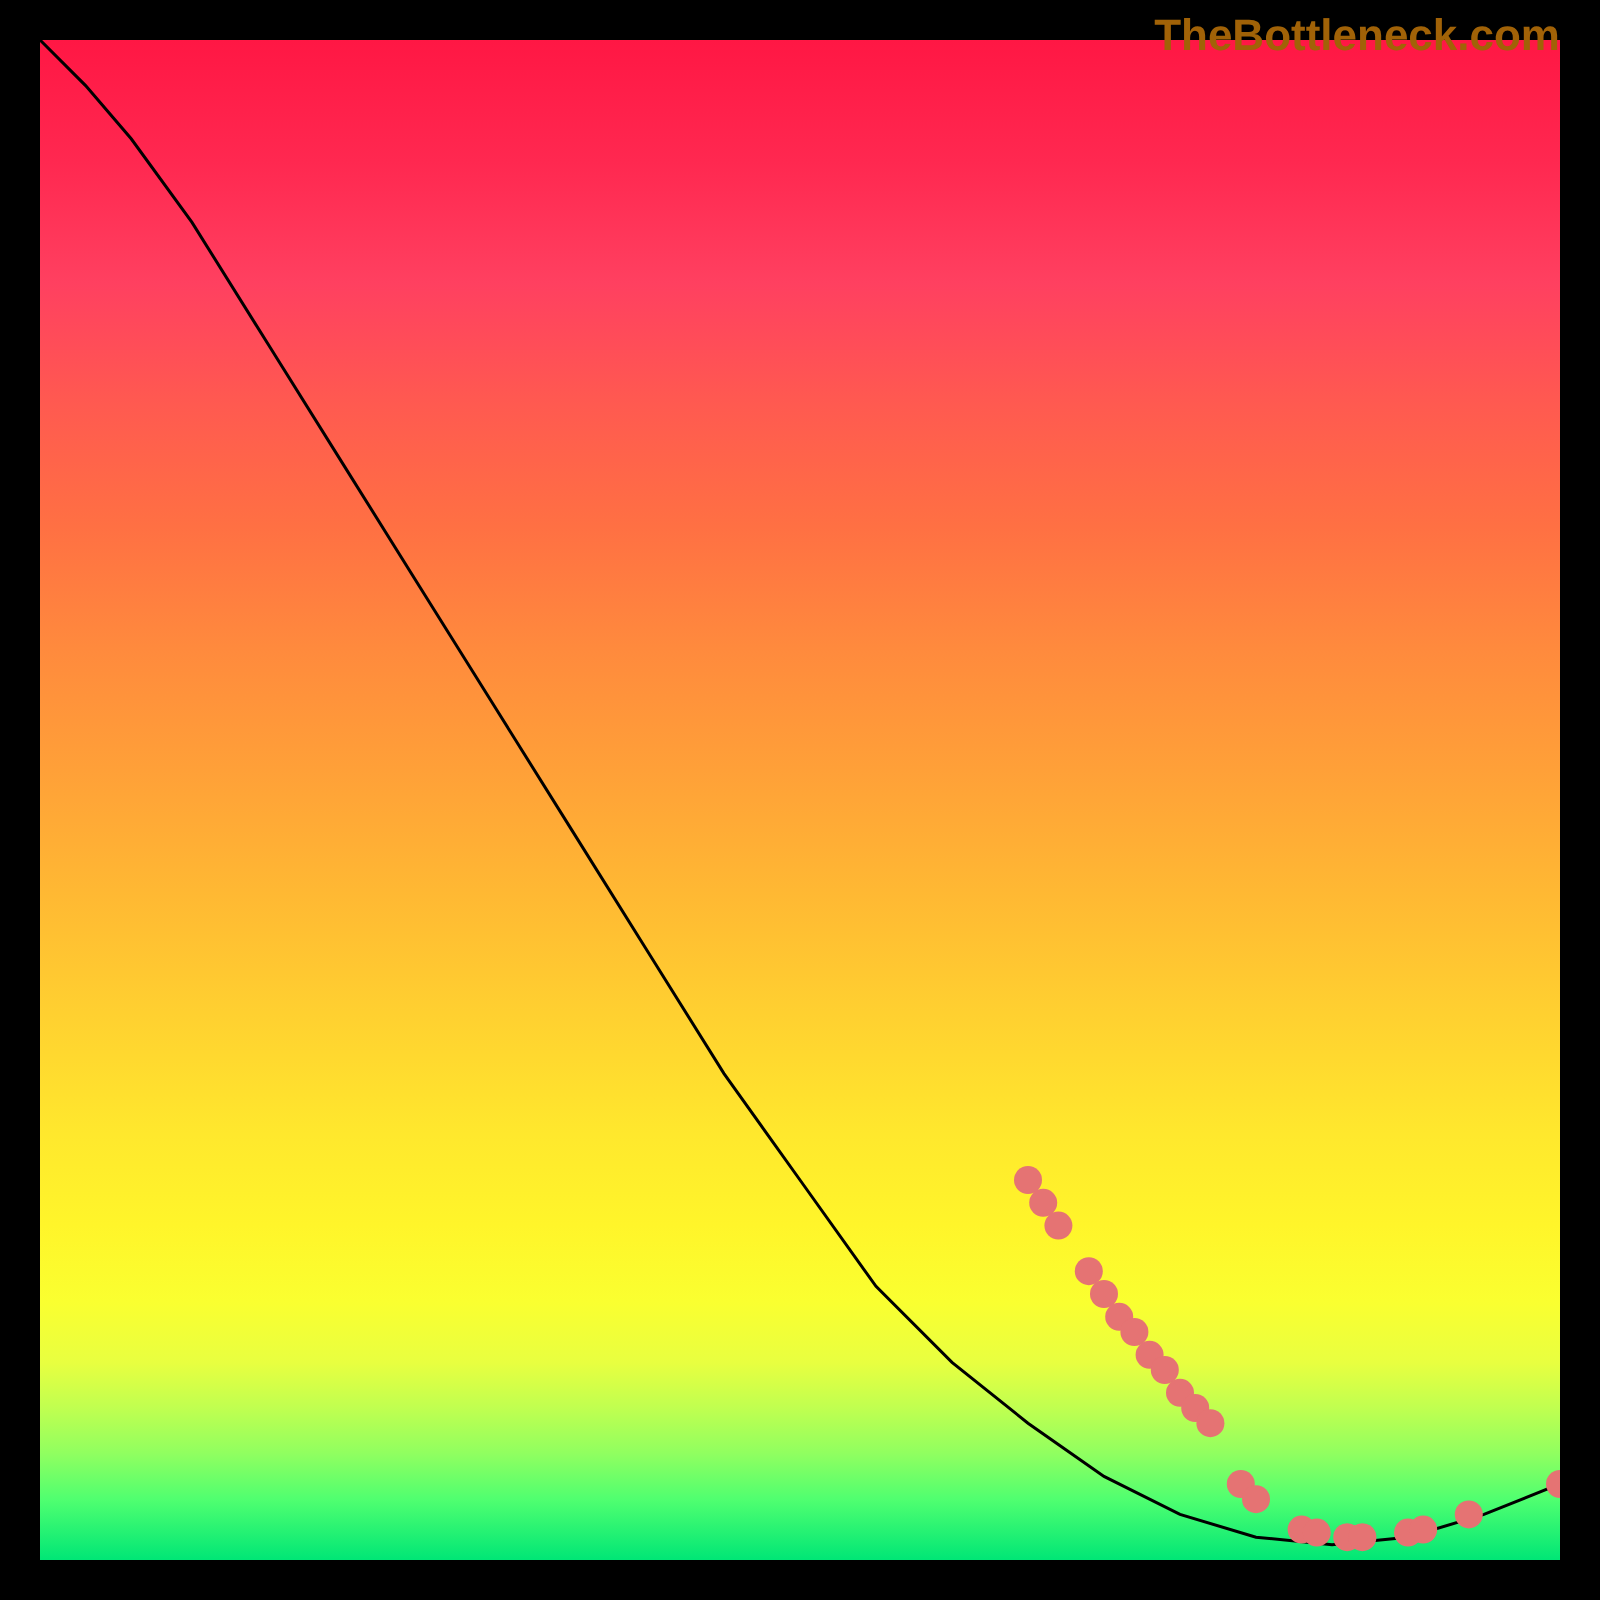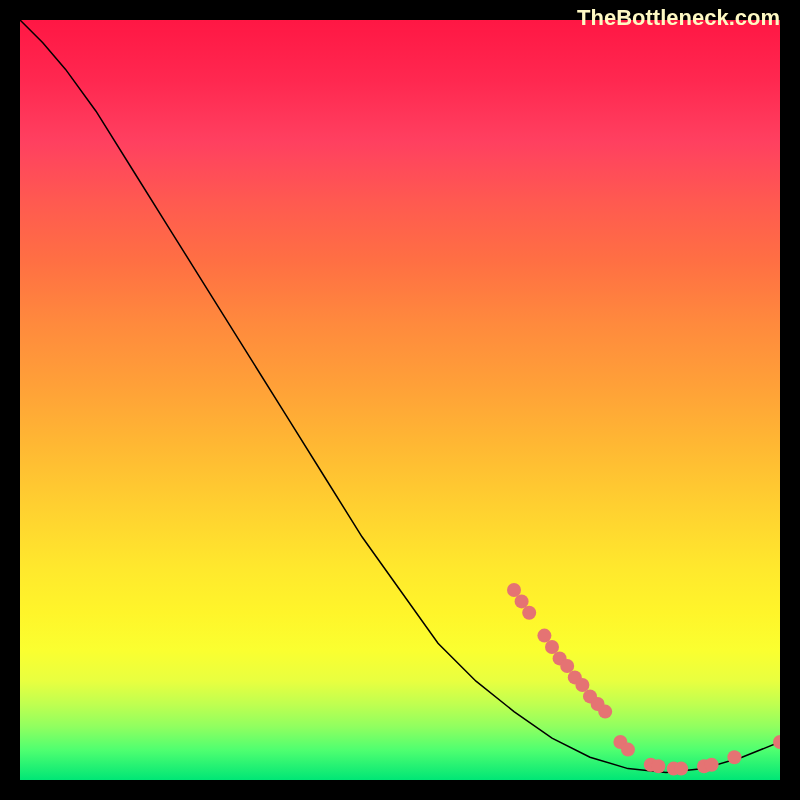--- a/index.html
+++ b/index.html
@@ -11,21 +11,21 @@
       width: 800px;
       height: 800px;
       background: #000;
       position: relative;
       font-family: Arial, sans-serif;
     }
     .watermark {
       position: absolute;
       top: 5px;
       right: 20px;
-      color: #fef9c3;
+      color: #a16207;
       font-size: 22px;
       font-weight: bold;
       z-index: 10;
     }
     .chart-area {
       position: absolute;
       top: 20px;
       left: 20px;
       width: 760px;
       height: 760px;

